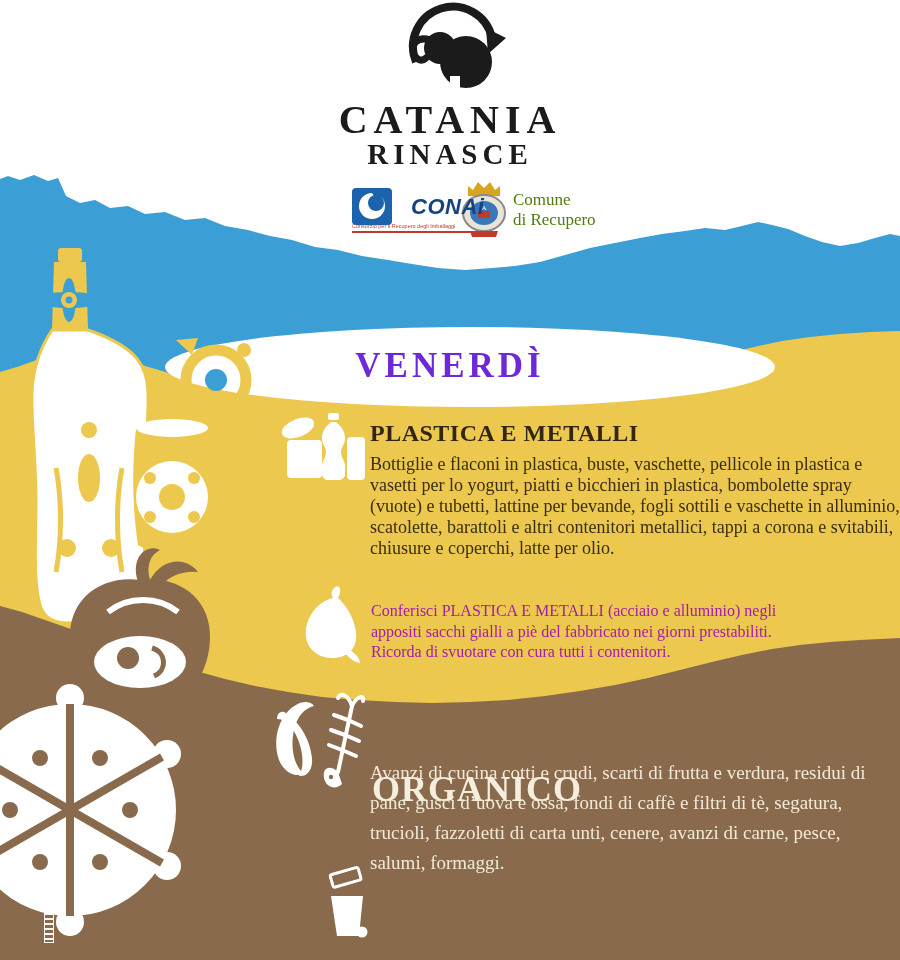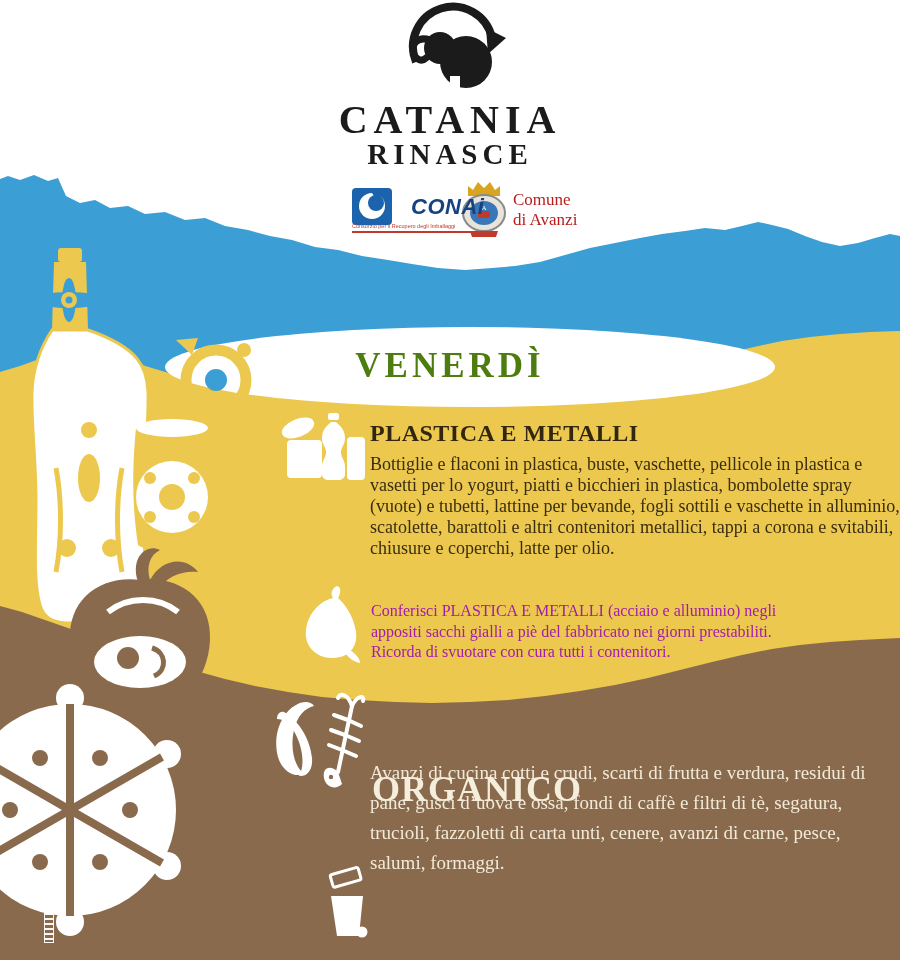--- a/index.html
+++ b/index.html
@@ -8,25 +8,25 @@
   #bg{position:absolute;left:0;top:0;width:900px;height:960px;}
   .abs{position:absolute;}
   .brand-line1{left:0;top:96px;width:900px;text-align:center;font-size:40px;letter-spacing:6px;
                font-weight:600;color:#1b1b1b;}
   .brand-line2{left:0;top:138px;width:900px;text-align:center;font-size:29px;letter-spacing:5px;
                font-weight:600;color:#1b1b1b;}
   .conai-label{left:395px;top:194px;font-family:"Liberation Sans",sans-serif;font-style:italic;
                font-weight:bold;font-size:22px;color:#15437f;letter-spacing:0.5px;margin-left:16px;}
   .conai-tagline{left:352px;top:223px;width:130px;font-family:"Liberation Sans",sans-serif;
                font-size:5.5px;color:#c0392b;}
-  .comune-name{left:513px;top:190px;width:110px;font-size:17px;line-height:20px;color:#b91c1c;}
+  .comune-name{left:513px;top:190px;width:110px;font-size:17px;line-height:20px;color:#4d7c0f;}
   .banner-audience{left:0;top:278px;width:900px;text-align:center;font-size:34px;letter-spacing:4px;
                font-weight:600;color:#ffffff;}
   .banner-day{left:0;top:346px;width:900px;text-align:center;font-size:35px;letter-spacing:4px;
-               font-weight:600;color:#4d7c0f;}
+               font-weight:600;color:#6d28d9;}
   .plastica-title{left:370px;top:420px;font-size:24px;font-weight:bold;color:#33260f;letter-spacing:0.5px;}
   .plastica-body{left:370px;top:454px;width:535px;font-size:18px;line-height:21px;color:#3a2d10;}
   .plastica-note{left:371px;top:601px;width:430px;font-size:16px;line-height:20.5px;color:#a21caf;}
   .organico-title{left:372px;top:744px;font-size:36px;font-weight:600;letter-spacing:1px;color:#f5eedd;margin-top:24px;}
   .organico-body{left:370px;top:758px;width:520px;font-size:19px;line-height:30px;color:#f2ead8;}
   .organico-note{left:372px;top:884px;width:420px;font-size:16px;line-height:20px;color:#f2ead8;}
   .credit{left:44px;top:897px;width:8px;height:44px;border:1px solid rgba(255,255,255,.9);
           background:repeating-linear-gradient(to bottom,rgba(255,255,255,.95) 0 2px,transparent 2px 5px);}
 </style>
 </head>
@@ -202,21 +202,21 @@
     </g>
   </svg>
 
   <div class="abs brand-line2">RINASCE</div>
   <div class="abs brand-line1">CATANIA</div>
 
   <div class="abs conai-label">CONAi</div>
   <div class="abs conai-tagline">Consorzio per il Recupero degli Imballaggi</div>
   <div class="abs comune-name">
     <div>Comune</div>
-    <div>di Avanzi</div>
+    <div>di Recupero</div>
   </div>
 
   <div class="abs banner-day">VENERDÌ</div>
 
   <div class="abs plastica-title">PLASTICA E METALLI</div>
   <div class="abs plastica-body">Bottiglie e flaconi in plastica, buste, vaschette, pellicole in plastica e vasetti per lo yogurt, piatti e bicchieri in plastica, bombolette spray (vuote) e tubetti, lattine per bevande, fogli sottili e vaschette in alluminio, scatolette, barattoli e altri contenitori metallici, tappi a corona e svitabili, chiusure e coperchi, latte per olio.</div>
   <div class="abs plastica-note">Conferisci PLASTICA E METALLI (acciaio e alluminio) negli appositi sacchi gialli a piè del fabbricato nei giorni prestabiliti. Ricorda di svuotare con cura tutti i contenitori.</div>
 
   <div class="abs organico-title">ORGANICO</div>
   <div class="abs organico-body">Avanzi di cucina cotti e crudi, scarti di frutta e verdura, residui di pane, gusci d’uova e ossa, fondi di caffè e filtri di tè, segatura, trucioli, fazzoletti di carta unti, cenere, avanzi di carne, pesce, salumi, formaggi.</div>

